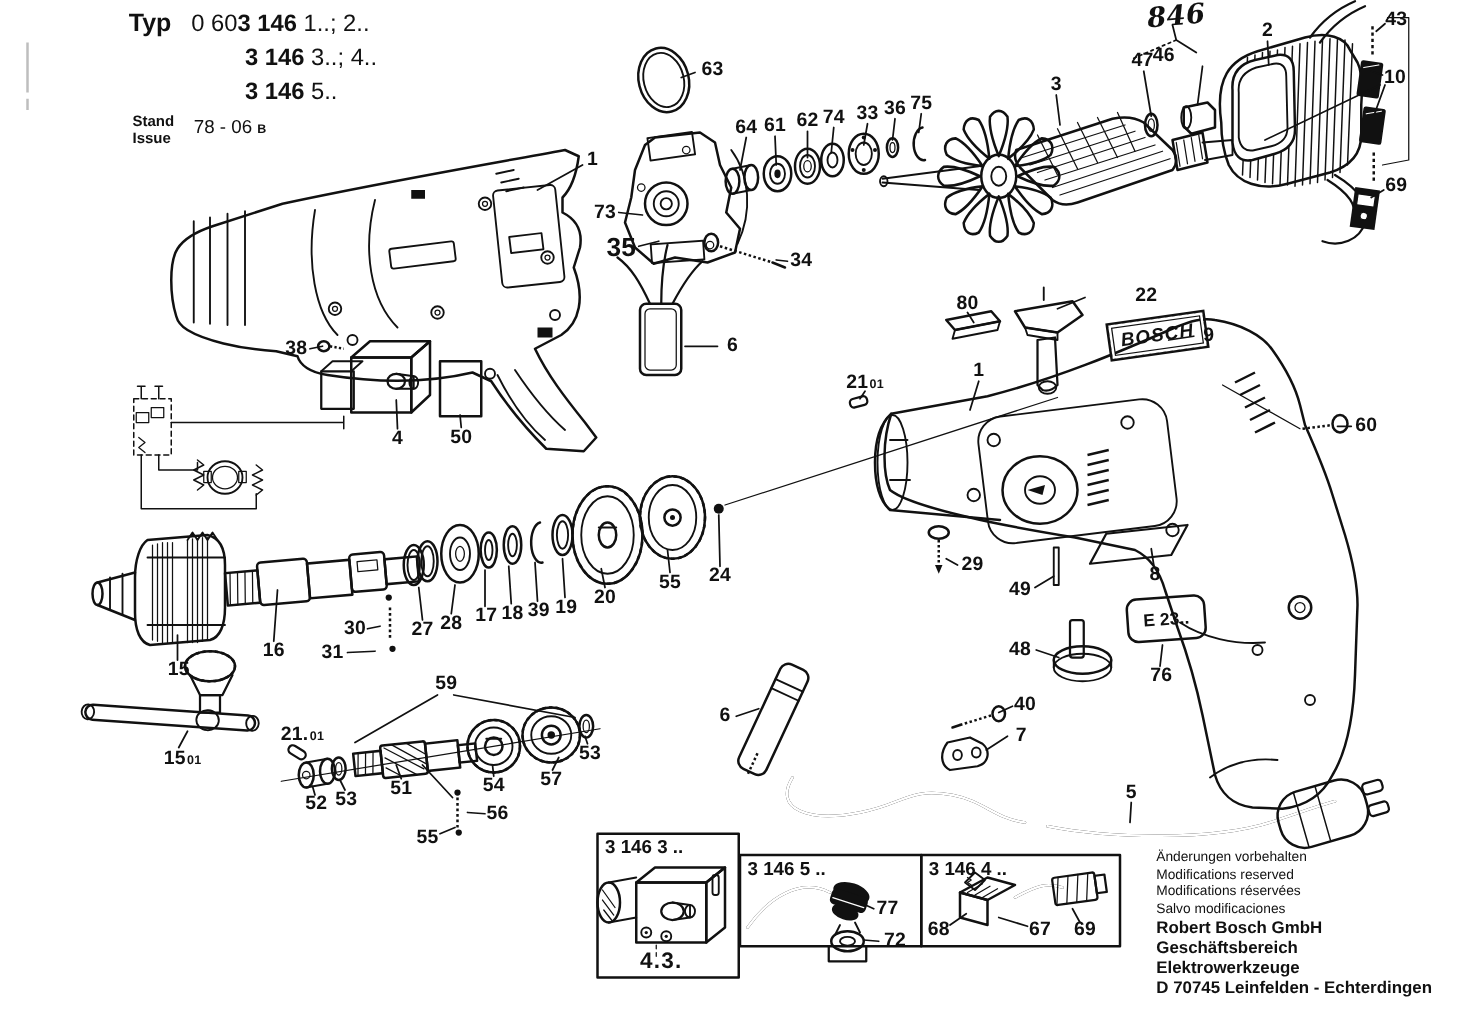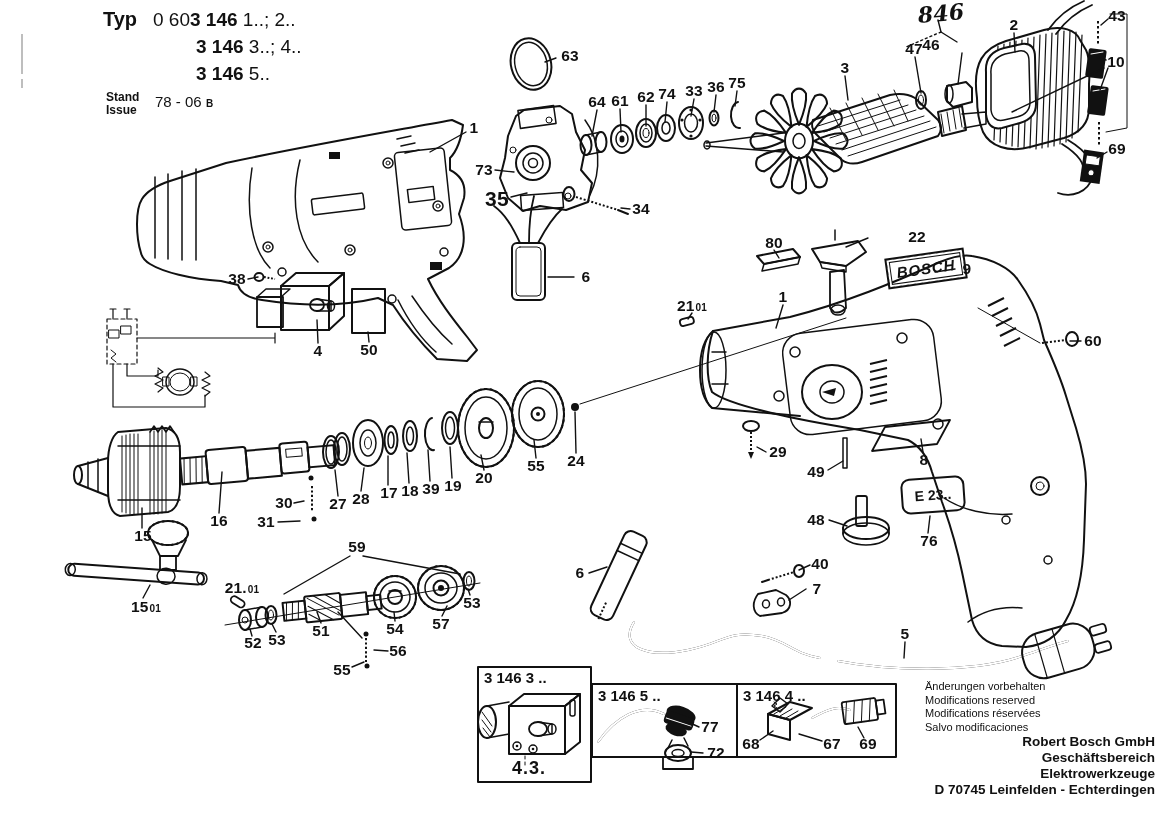--- a/index.html
+++ b/index.html
@@ -35,21 +35,21 @@
                box-shadow:inset 0 0 0 2px #fff,inset 0 0 0 3px #111;
                transform:rotate(-8deg);display:flex;align-items:center;justify-content:center;
                font-weight:bold;font-size:15px;letter-spacing:1px;font-style:italic;}
   .e-plate{position:absolute;left:901px;top:477px;width:60px;height:32px;border:2px solid #111;border-radius:9px;
            transform:rotate(-4deg);display:flex;align-items:center;justify-content:center;
            font-weight:bold;font-size:14px;}
   .box-title{position:absolute;font-weight:bold;font-size:15px;white-space:nowrap;}
   .box-caption{position:absolute;font-weight:bold;font-size:18px;letter-spacing:1px;}
   .footer{position:absolute;left:925px;top:680px;width:230px;}
   .footer .fs{font-size:11px;line-height:13.5px;}
-  .footer .fb{font-size:13.5px;line-height:16px;font-weight:bold;text-align:right;}
+  .footer .fb{font-size:13.5px;line-height:16px;font-weight:bold;}
   .scanmark{position:absolute;left:21px;top:34px;width:2px;height:40px;background:#888;opacity:.55;}
   .scanmark2{position:absolute;left:21px;top:79px;width:2px;height:9px;background:#888;opacity:.55;}
 </style>
 </head>
 <body>
 
 <div id="stage">
 
 <svg id="art" width="1169" height="826" viewBox="0 0 1169 826">
   <defs>

